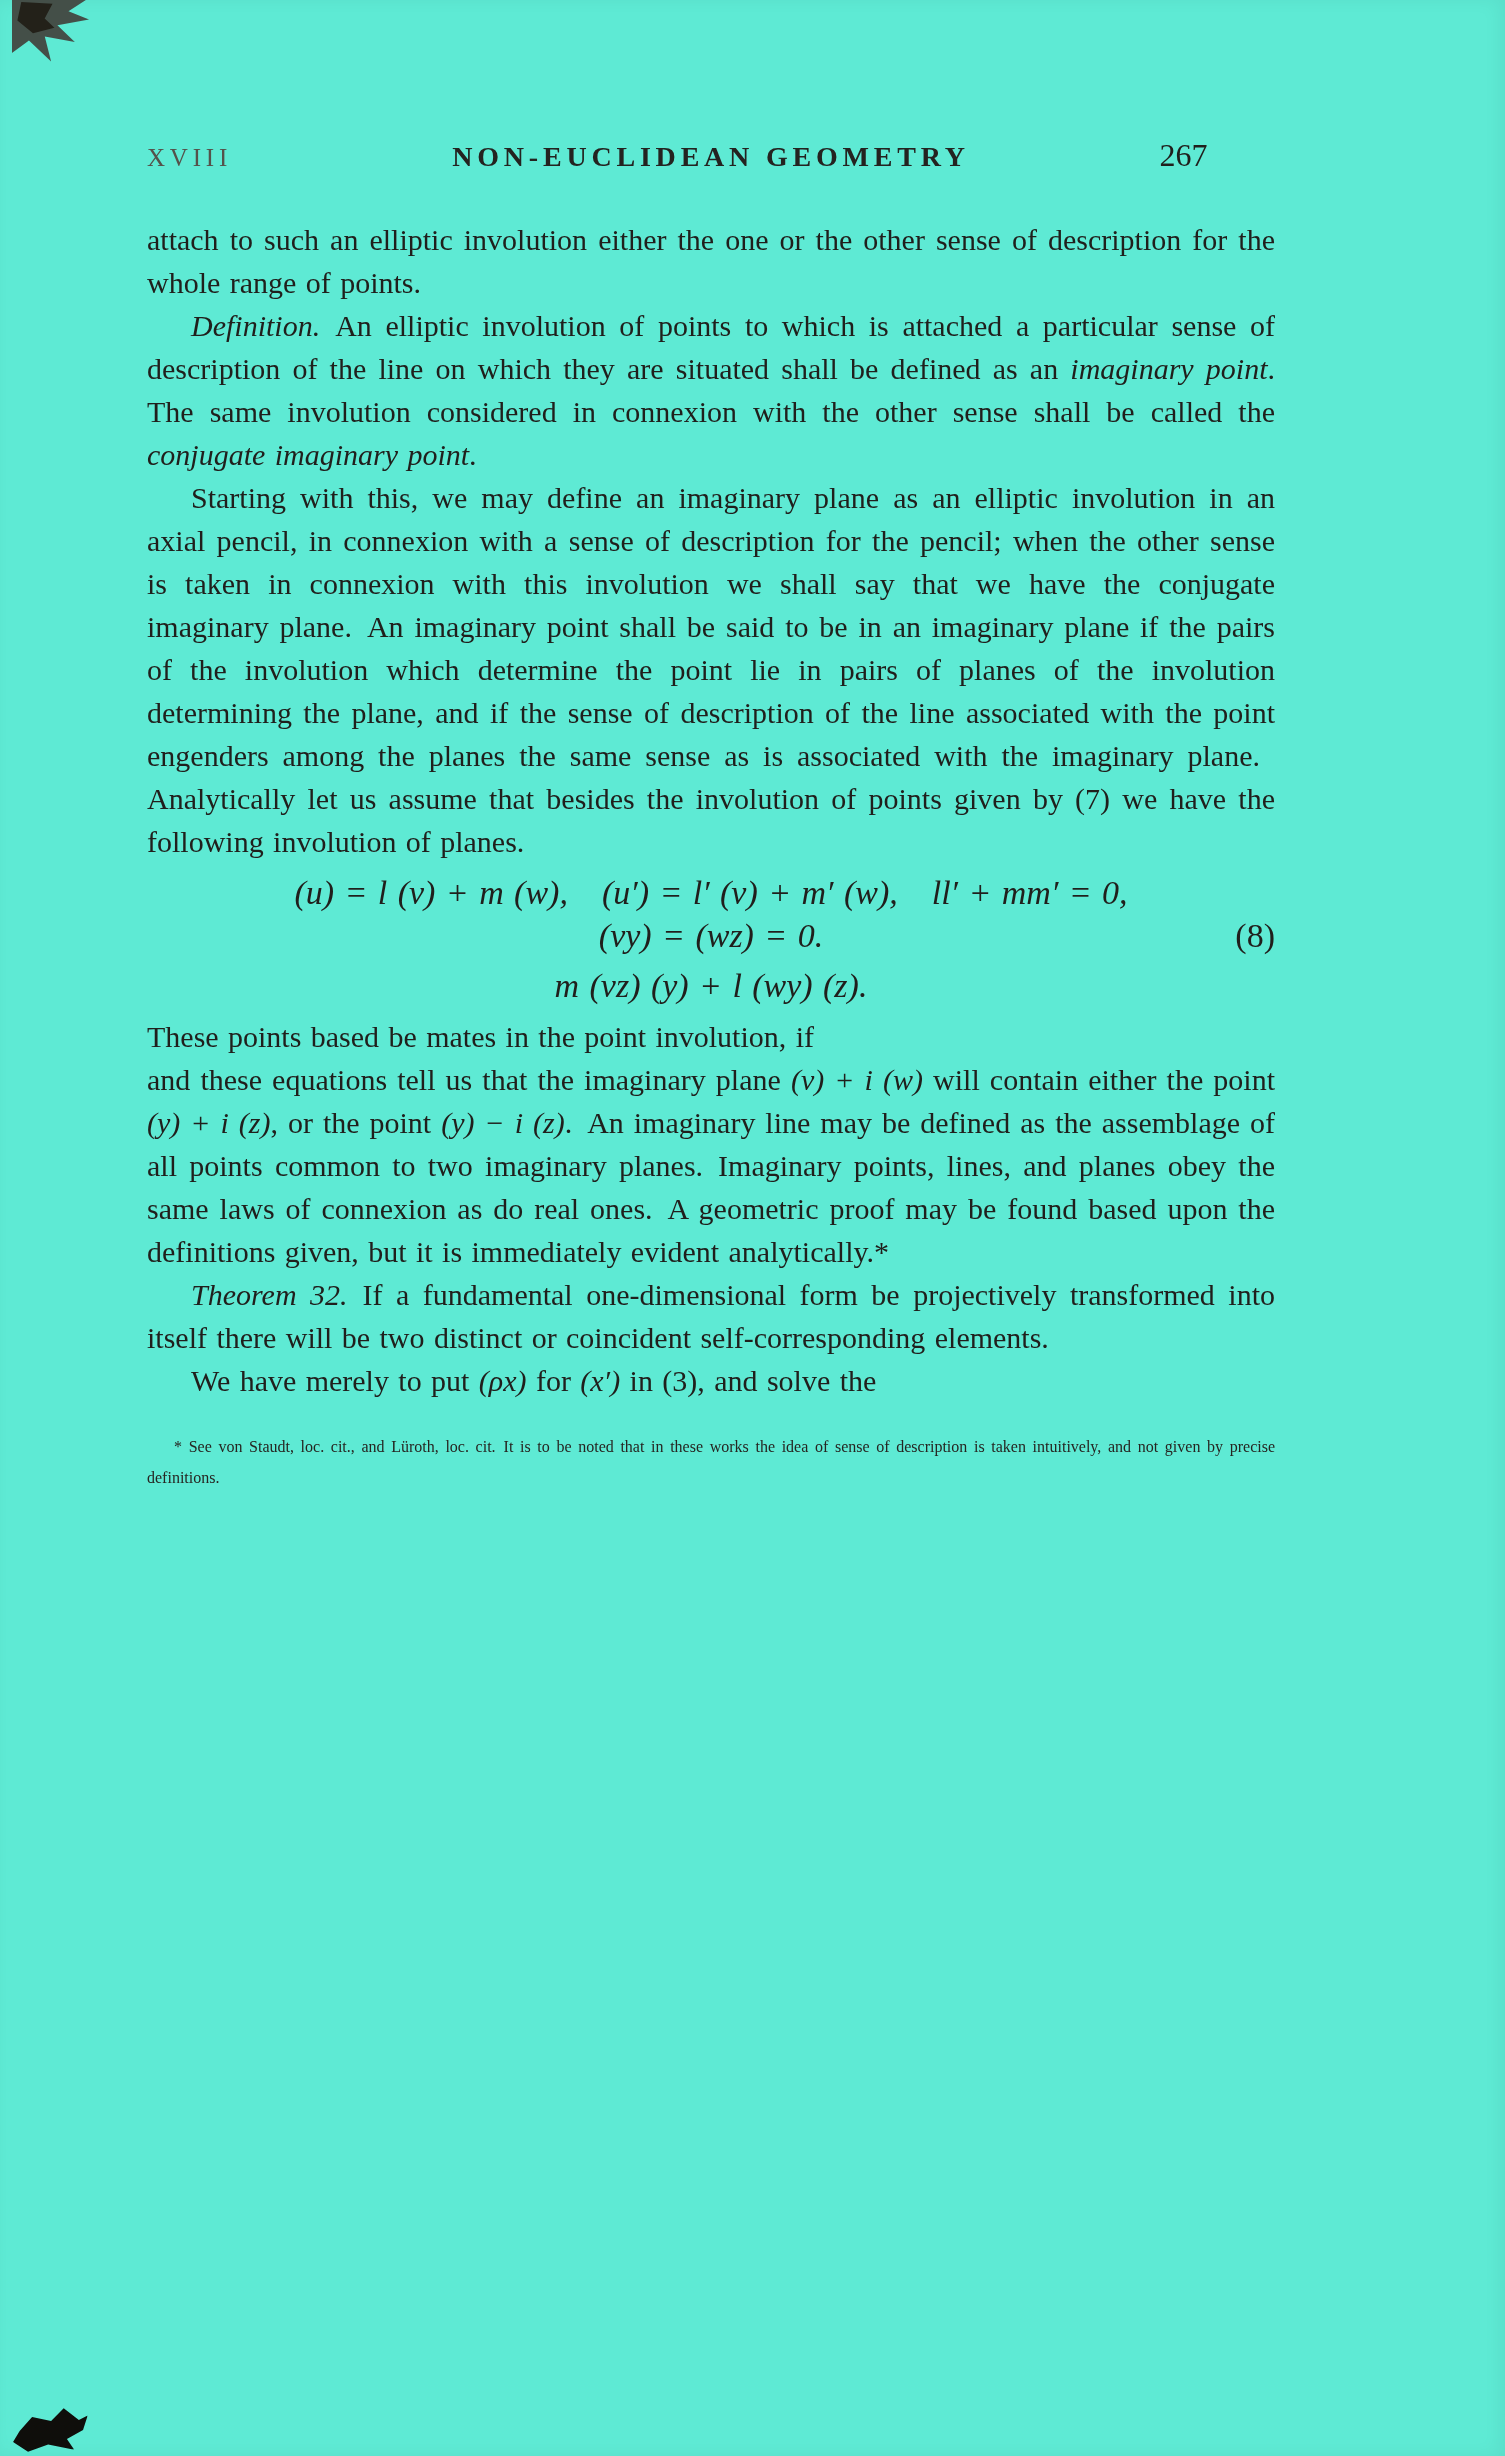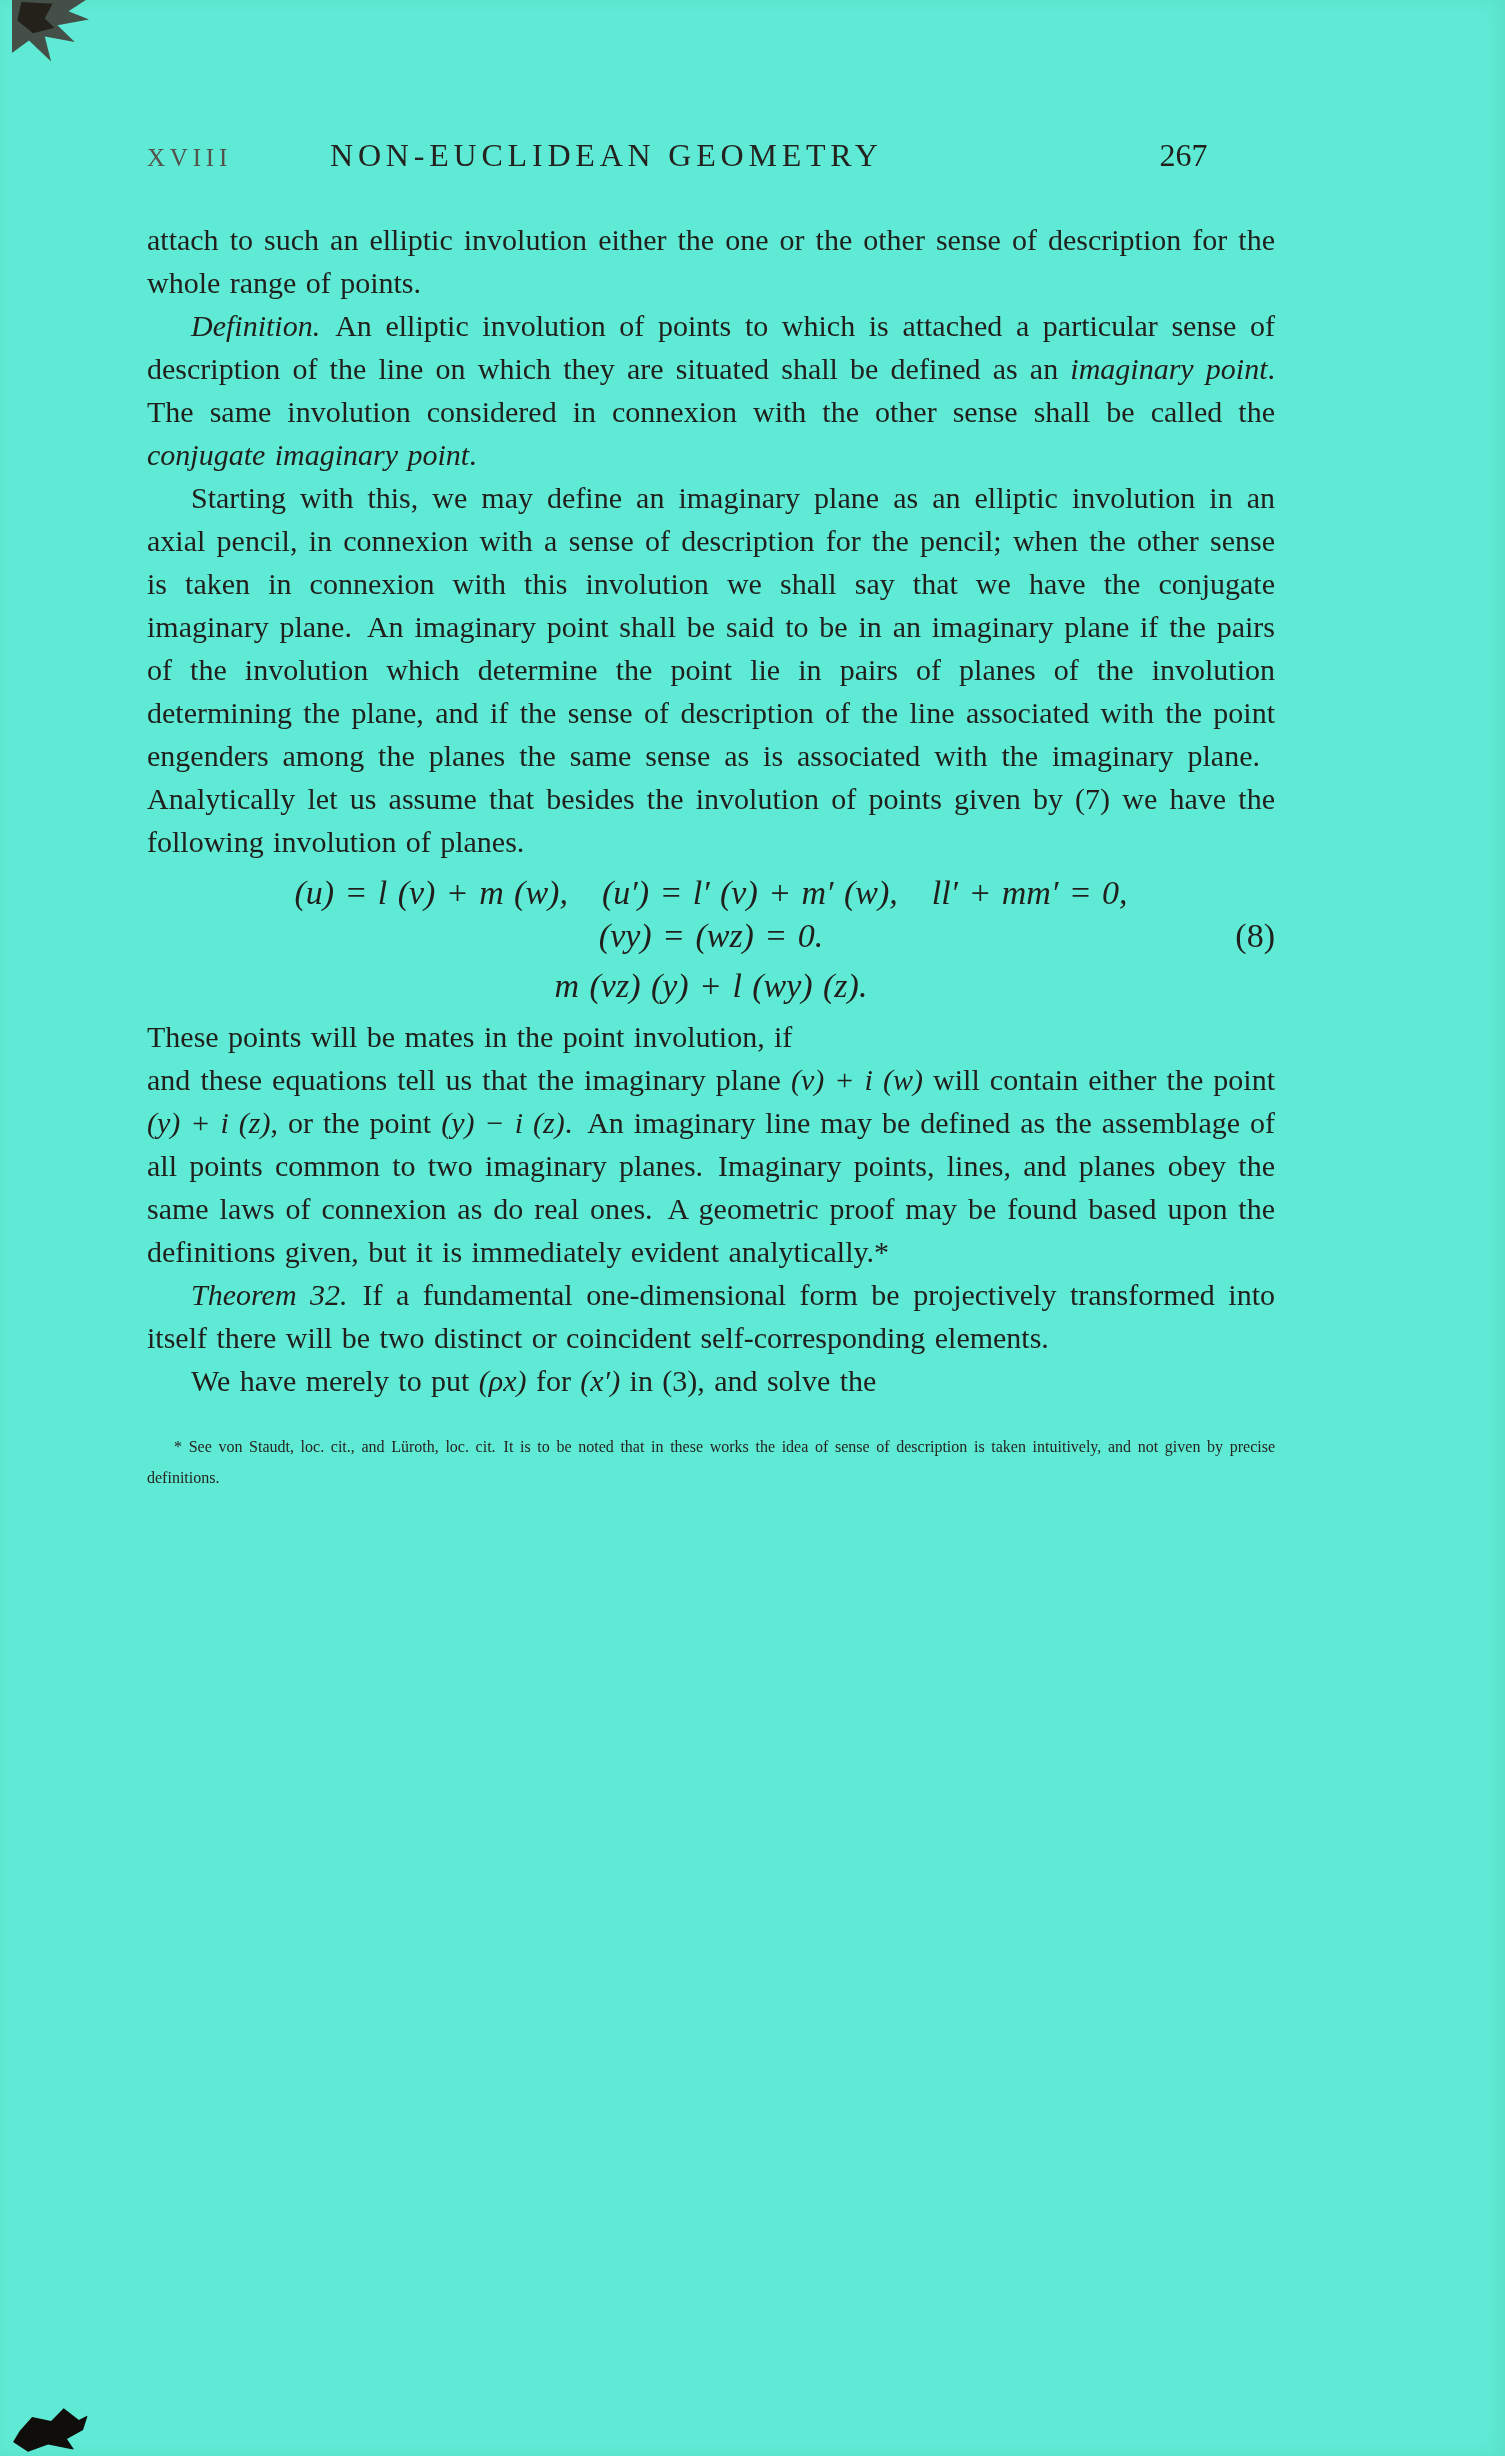--- a/index.html
+++ b/index.html
@@ -30,25 +30,26 @@
     margin-bottom: 44px;
   }
   .chapter-number {
     width: 183px;
     font-size: 25px;
     letter-spacing: 4.8px;
     color: #55524b;
   }
   .running-title {
     flex: 1;
-    text-align: left;
-    font-size: 32px;
+    text-align: center;
+    font-size: 28px;
     letter-spacing: 4.8px;
     color: #242320;
     white-space: nowrap;
+    font-weight: bold;
   }
   .page-number {
     width: 183px;
     text-align: center;
     font-size: 32px;
   }
   .para {
     margin: 0;
     font-size: 30px;
     line-height: 43px;
@@ -128,21 +129,21 @@
         <p class="para"><span>attach to such an elliptic involution either the one or the other sense of description for the whole range of points.</span></p>
         <p class="para indent"><span class="it">Definition.</span><span> An elliptic involution of points to which is attached a particular sense of description of the line on which they are situated shall be defined as an </span><span class="it">imaginary point</span><span>. The same involution considered in connexion with the other sense shall be called the </span><span class="it">conjugate imaginary point</span><span>.</span></p>
         <p class="para indent"><span>Starting with this, we may define an imaginary plane as an elliptic involution in an axial pencil, in connexion with a sense of description for the pencil; when the other sense is taken in connexion with this involution we shall say that we have the conjugate imaginary plane. An imaginary point shall be said to be in an imaginary plane if the pairs of the involution which determine the point lie in pairs of planes of the involution determining the plane, and if the sense of description of the line associated with the point engenders among the planes the same sense as is associated with the imaginary plane. Analytically let us assume that besides the involution of points given by (7) we have the following involution of planes.</span></p>
         <div class="equation">
           <div class="eq-line"><span>(u) = l (v) + m (w), (u′) = l′ (v) + m′ (w), ll′ + mm′ = 0,</span></div>
           <div class="eq-line"><span>(vy) = (wz) = 0.</span><span class="eq-number">(8)</span></div>
         </div>
         <div class="equation">
           <div class="eq-line"><span>m (vz) (y) + l (wy) (z).</span></div>
         </div>
-        <p class="para"><span>These points will be mates in the point involution, if</span></p>
+        <p class="para"><span>These points based be mates in the point involution, if</span></p>
         <p class="para"><span>and these equations tell us that the imaginary plane </span><span class="it">(v) + i (w)</span><span> will contain either the point </span><span class="it">(y) + i (z)</span><span>, or the point </span><span class="it">(y) − i (z)</span><span>. An imaginary line may be defined as the assemblage of all points common to two imaginary planes. Imaginary points, lines, and planes obey the same laws of connexion as do real ones. A geometric proof may be found based upon the definitions given, but it is immediately evident analytically.*</span></p>
         <p class="para indent"><span class="it">Theorem 32.</span><span> If a fundamental one-dimensional form be projectively transformed into itself there will be two distinct or coincident self-corresponding elements.</span></p>
         <p class="para indent"><span>We have merely to put </span><span class="it">(ρx)</span><span> for </span><span class="it">(x′)</span><span> in (3), and solve the</span></p>
         <p class="footnote"><span>* See von Staudt, loc. cit., and Lüroth, loc. cit. It is to be noted that in these works the idea of sense of description is taken intuitively, and not given by precise definitions.</span></p>
       </div>
   </div>
 
   <div class="smudge-bottom-left"></div>
 
 </div>

